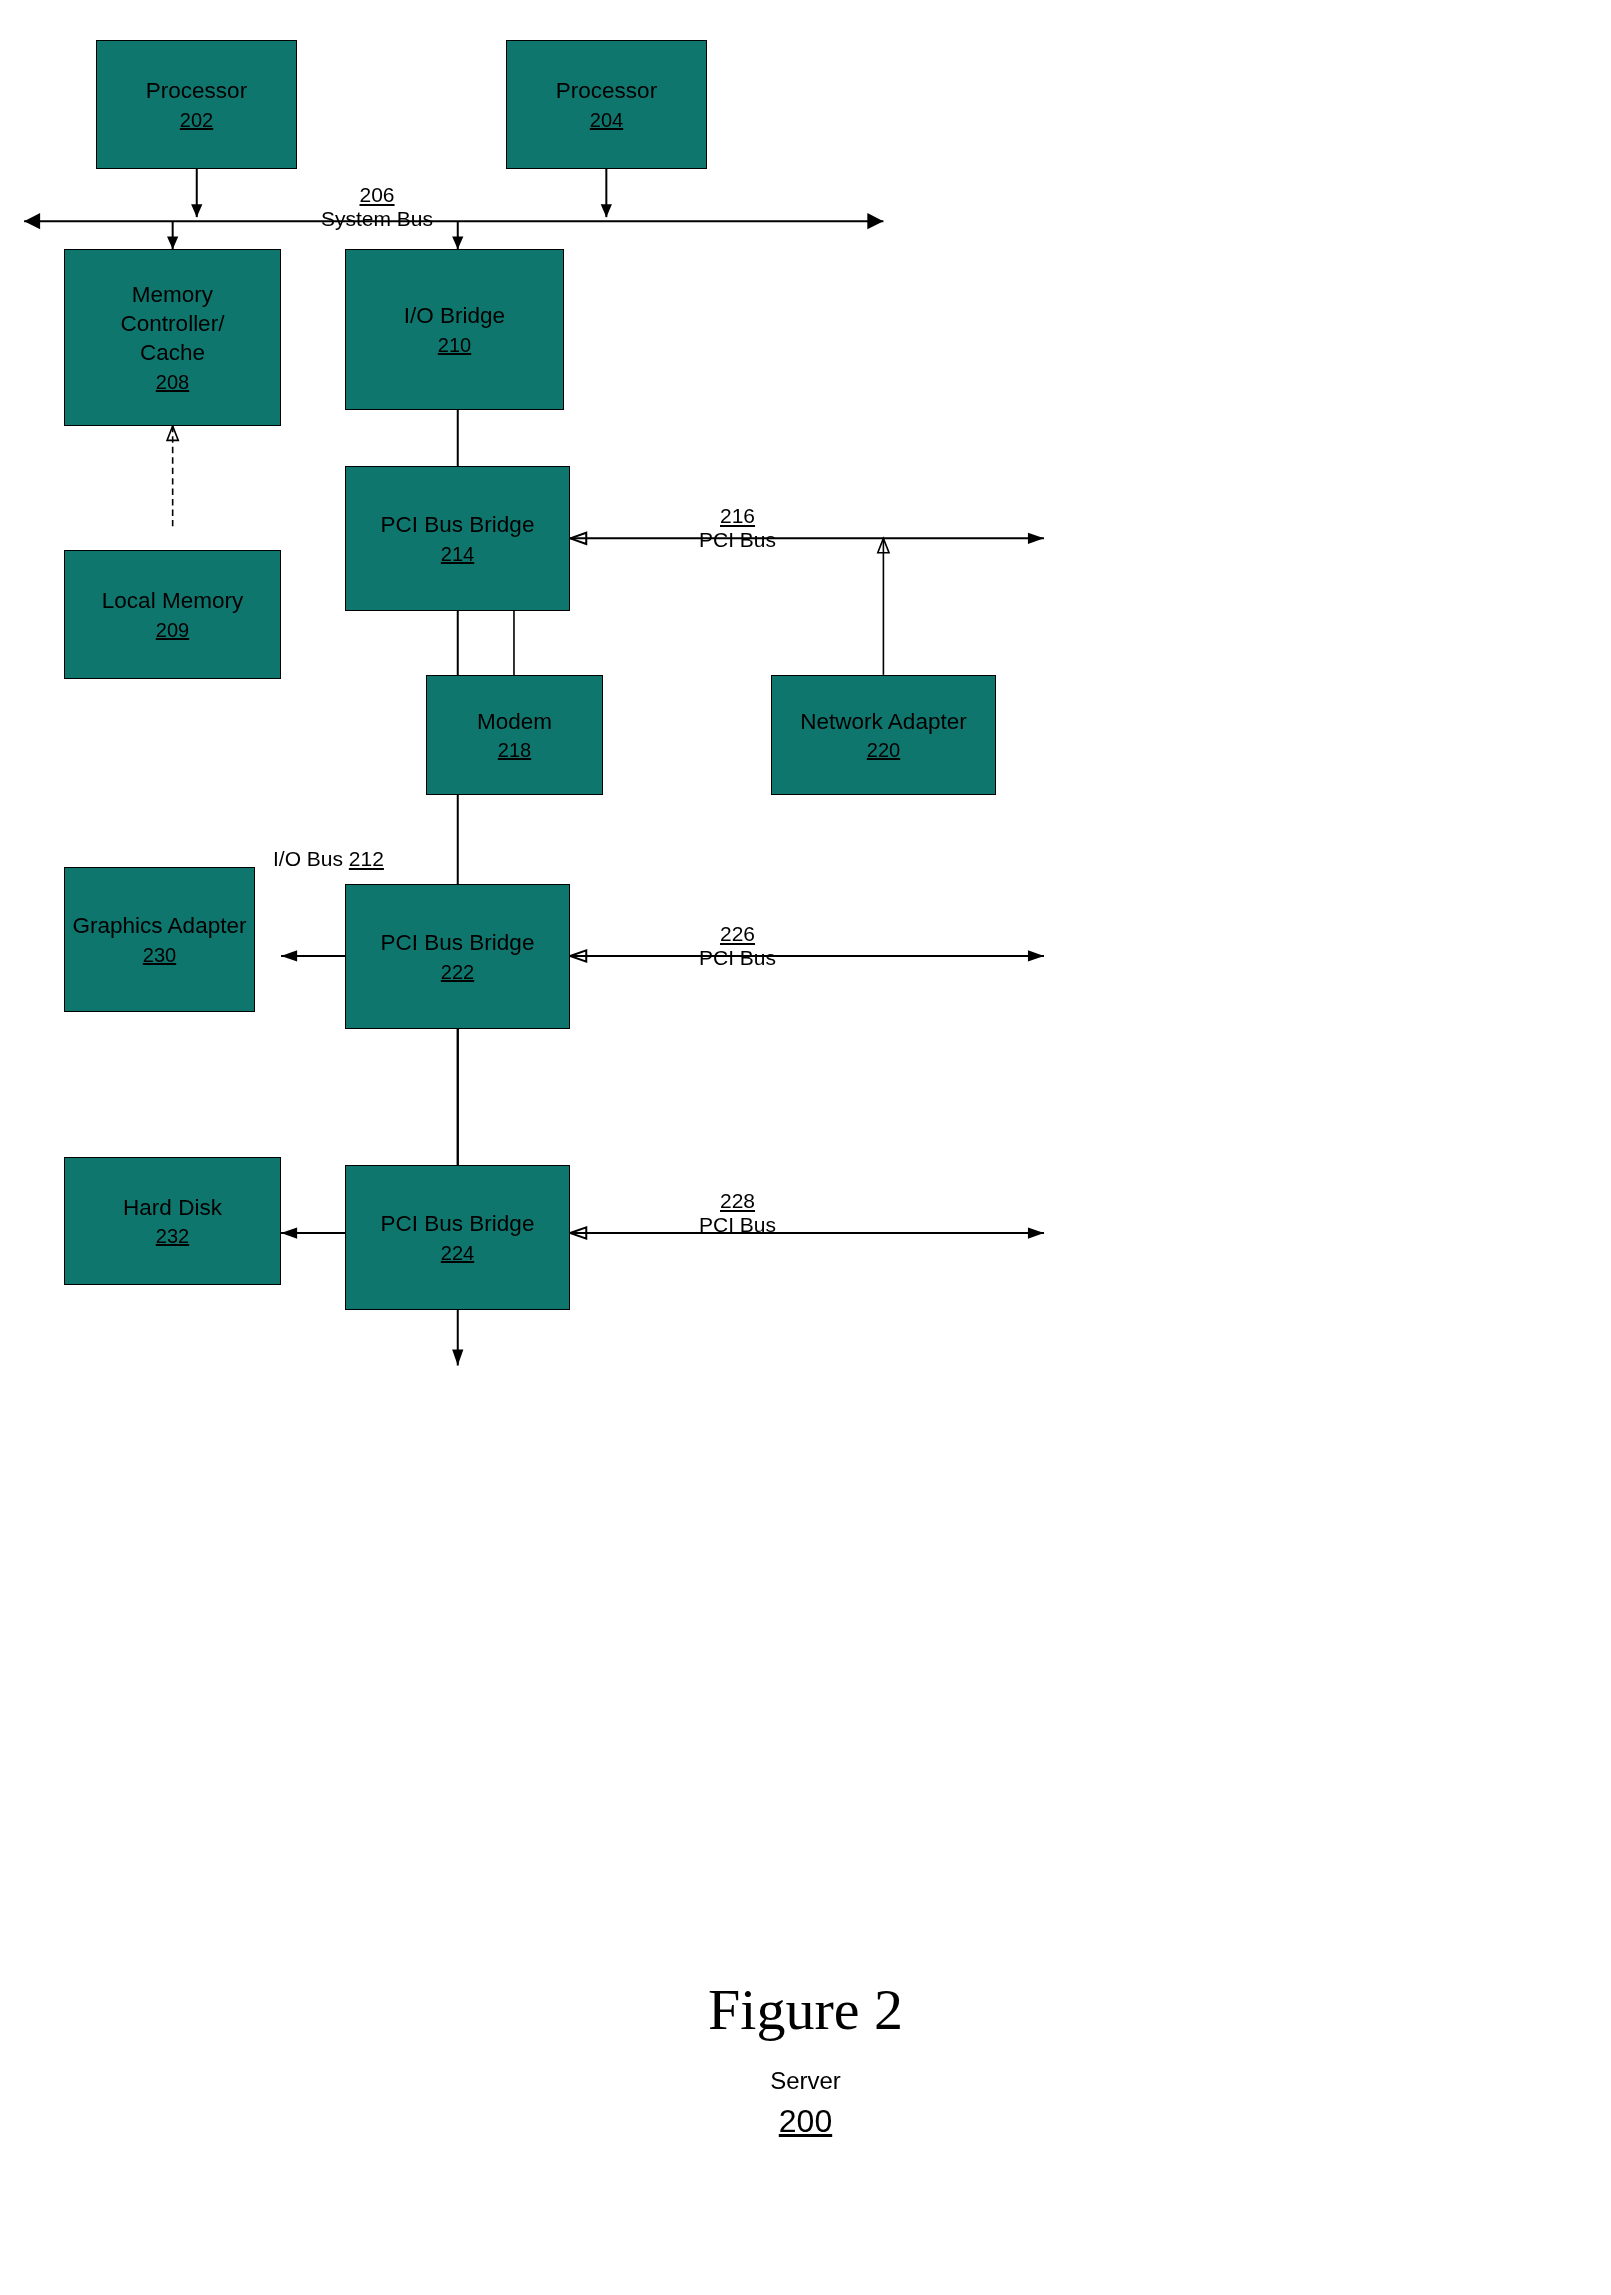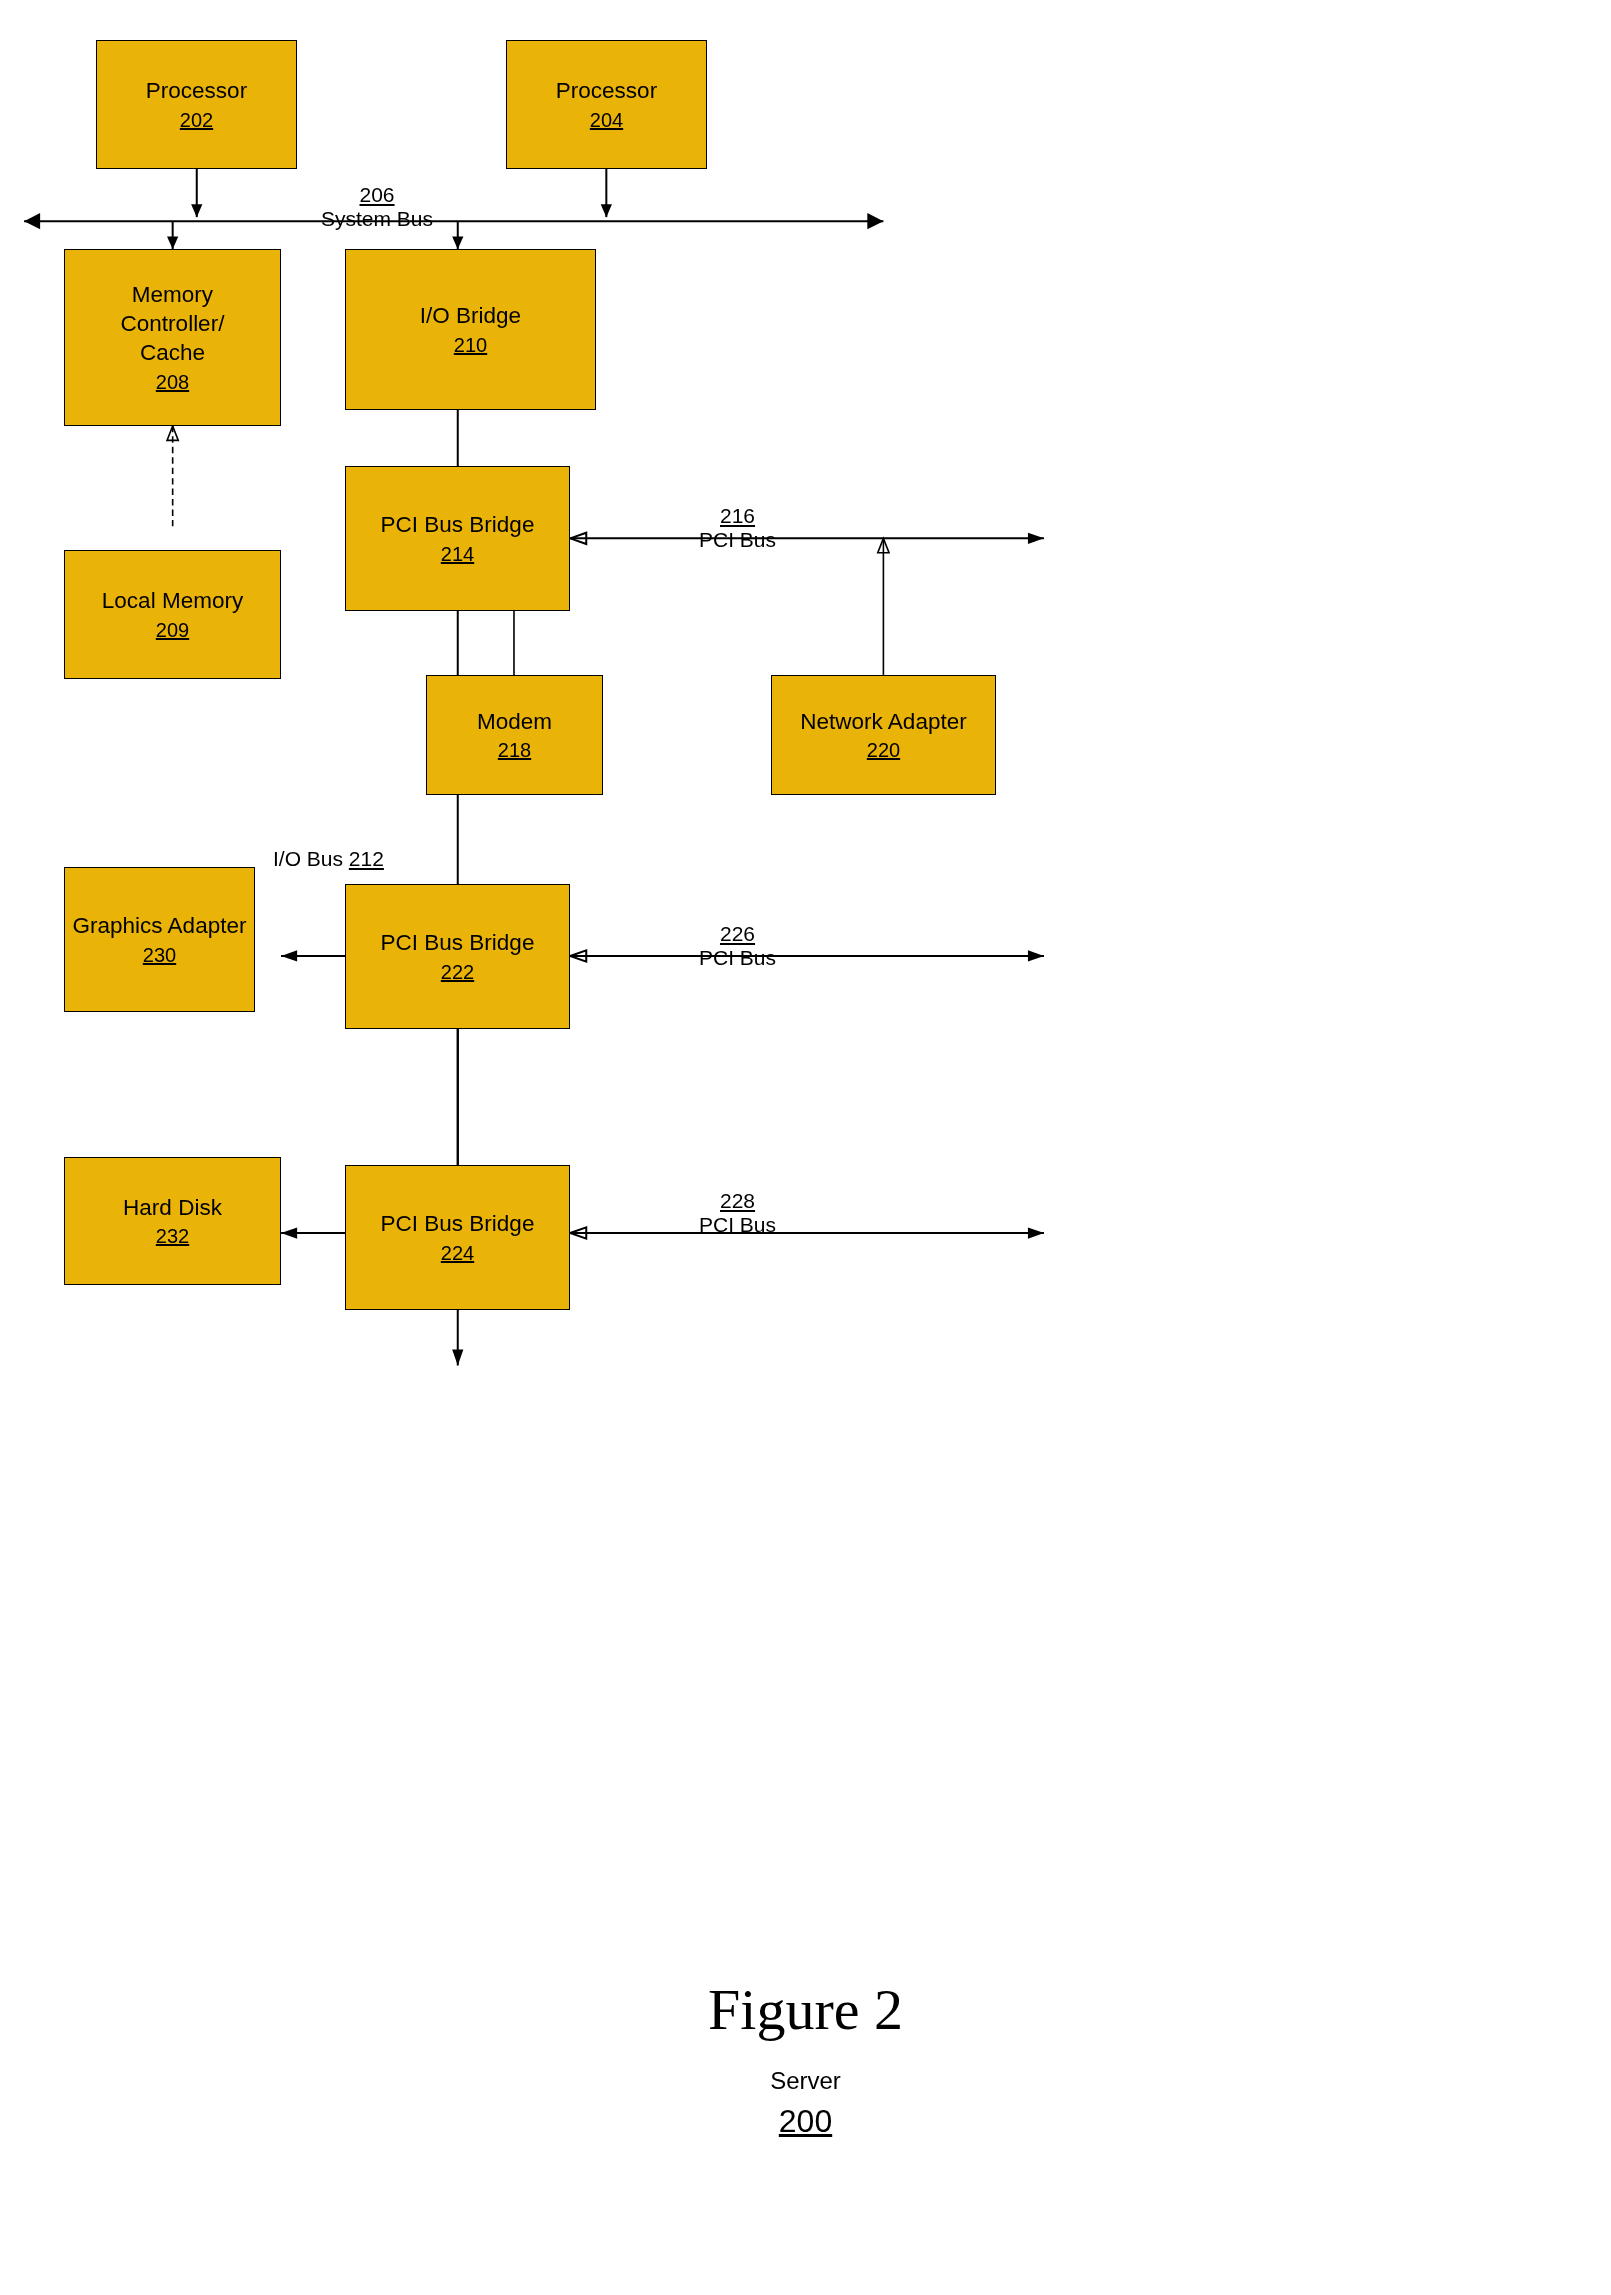--- a/index.html
+++ b/index.html
@@ -12,21 +12,21 @@
       overflow-x: hidden;
     }
     .diagram-container {
       position: relative;
       width: 1611px;
       height: 1928px;
     }
     .box {
       position: absolute;
       border: 1.6px solid #000;
-      background: #eab308;
+      background: #0f766e;
       display: flex;
       flex-direction: column;
       align-items: center;
       justify-content: center;
       text-align: center;
       font-size: 22.5px;
       line-height: 1.3;
     }
     .box .label {
       font-size: 22.5px;
@@ -148,21 +148,21 @@
   <div class="arrow-label" style="left:321px; top:183px;">
     <span style="text-decoration:underline;">206</span><br>
     <span>System Bus</span>
   </div>
 
   <div class="box" style="left:64px; top:249px; width:217px; height:177px;">
     <span class="label">Memory<br>Controller/<br>Cache</span>
     <span class="num">208</span>
   </div>
 
-  <div class="box" style="left:345px; top:249px; width:251px; height:161px;">
+  <div class="box" style="left:345px; top:249px; width:219px; height:161px;">
     <span class="label">I/O Bridge</span>
     <span class="num">210</span>
   </div>
 
   <div class="box" style="left:64px; top:530px; width:217px; height:129px;margin-top:20px;">
     <span class="label">Local Memory</span>
     <span class="num">209</span>
   </div>
 
   <div class="box" style="left:345px; top:466px; width:225px; height:145px;">

